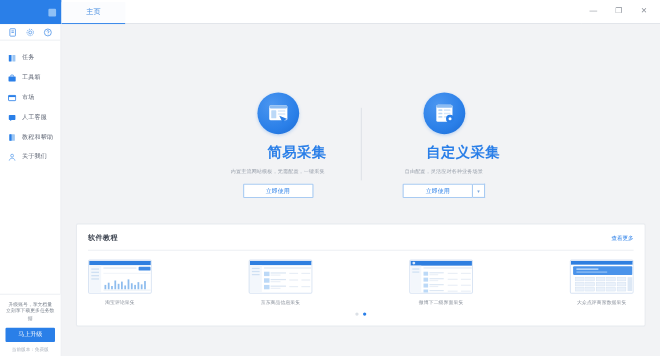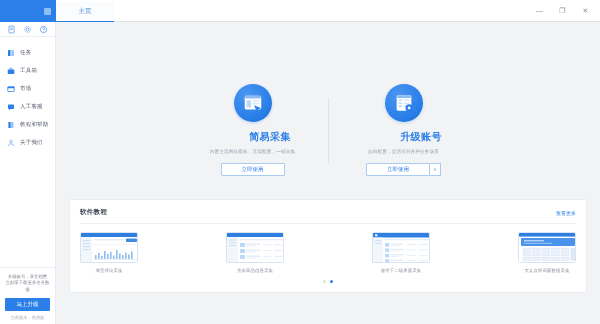--- a/index.html
+++ b/index.html
@@ -146,21 +146,21 @@
   }
   .circ {
     width: 38px; height: 38px; border-radius: 50%;
     background: radial-gradient(circle at 35% 30%, #4b96f0 0%, #2a7fe8 62%, #1c6ad2 100%);
     display: flex; align-items: center; justify-content: center;
     box-shadow: 0 1px 3px rgba(42,127,232,.28);
   }
   .circ svg { display: block; }
   .choice-title {
     margin-top: 8px;
-    font-size: 10px; color: #2a7fe8; font-weight: bold;
+    font-size: 13px; color: #2a7fe8; font-weight: bold;
     letter-spacing: .4px;
     margin-left: 35px;
   }
   .choice-desc {
     margin-top: 5px;
     font-size: 4.6px; color: #9aa1ac;
     letter-spacing: .15px;
   }
   .choice-actions { margin-top: 9px; display: flex; align-items: stretch; }
   .btn-outline {
@@ -368,21 +368,21 @@
               <rect x="6" y="8" width="4" height="1.6" rx=".5" fill="#bcd9f7"></rect>
               <rect x="11.5" y="8" width="6.5" height="1.6" rx=".5" fill="#d6e7fa"></rect>
               <rect x="6" y="11.4" width="4" height="1.6" rx=".5" fill="#bcd9f7"></rect>
               <rect x="11.5" y="11.4" width="6.5" height="1.6" rx=".5" fill="#d6e7fa"></rect>
               <rect x="6" y="14.8" width="4" height="1.6" rx=".5" fill="#bcd9f7"></rect>
               <rect x="11.5" y="14.8" width="6.5" height="1.6" rx=".5" fill="#d6e7fa"></rect>
               <circle cx="17.6" cy="17.4" r="4" fill="#2a7fe8"></circle>
               <circle cx="17.6" cy="17.4" r="1.5" fill="#ffffff"></circle>
             </svg>
           </div>
-          <div class="choice-title">升级账号</div>
+          <div class="choice-title">自定义采集</div>
           <div class="choice-desc">自由配置，灵活应对各种业务场景</div>
           <div class="choice-actions">
             <button class="btn-outline">立即使用</button>
             <div class="btn-split">▾</div>
           </div>
         </div>
 
       </div>
 
       <div class="tutorial">

